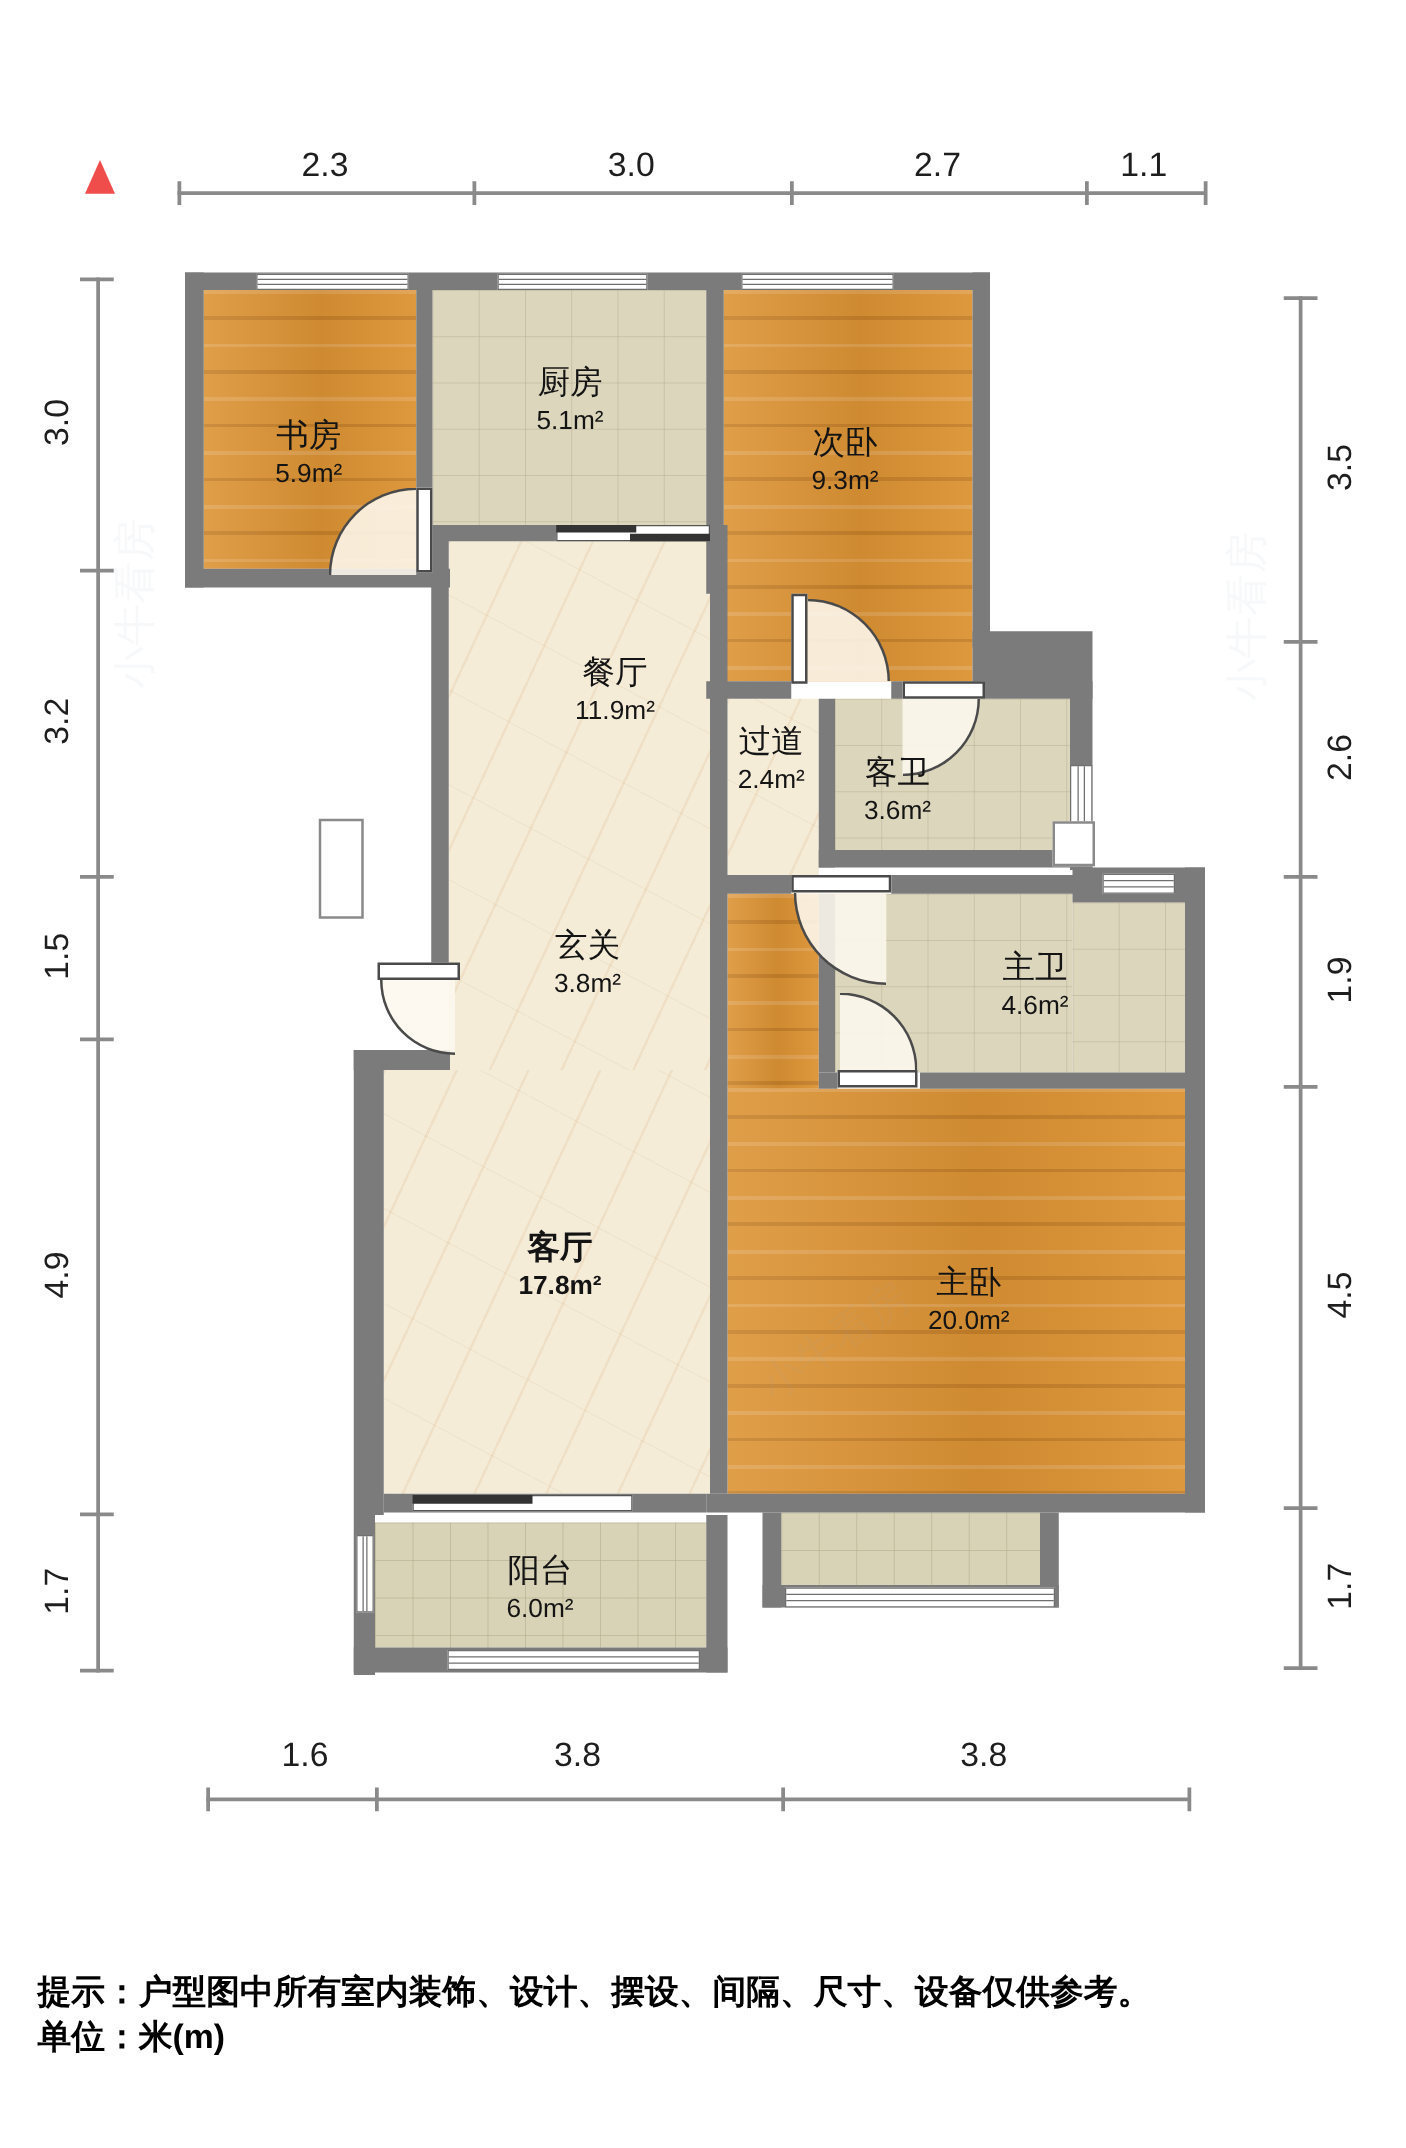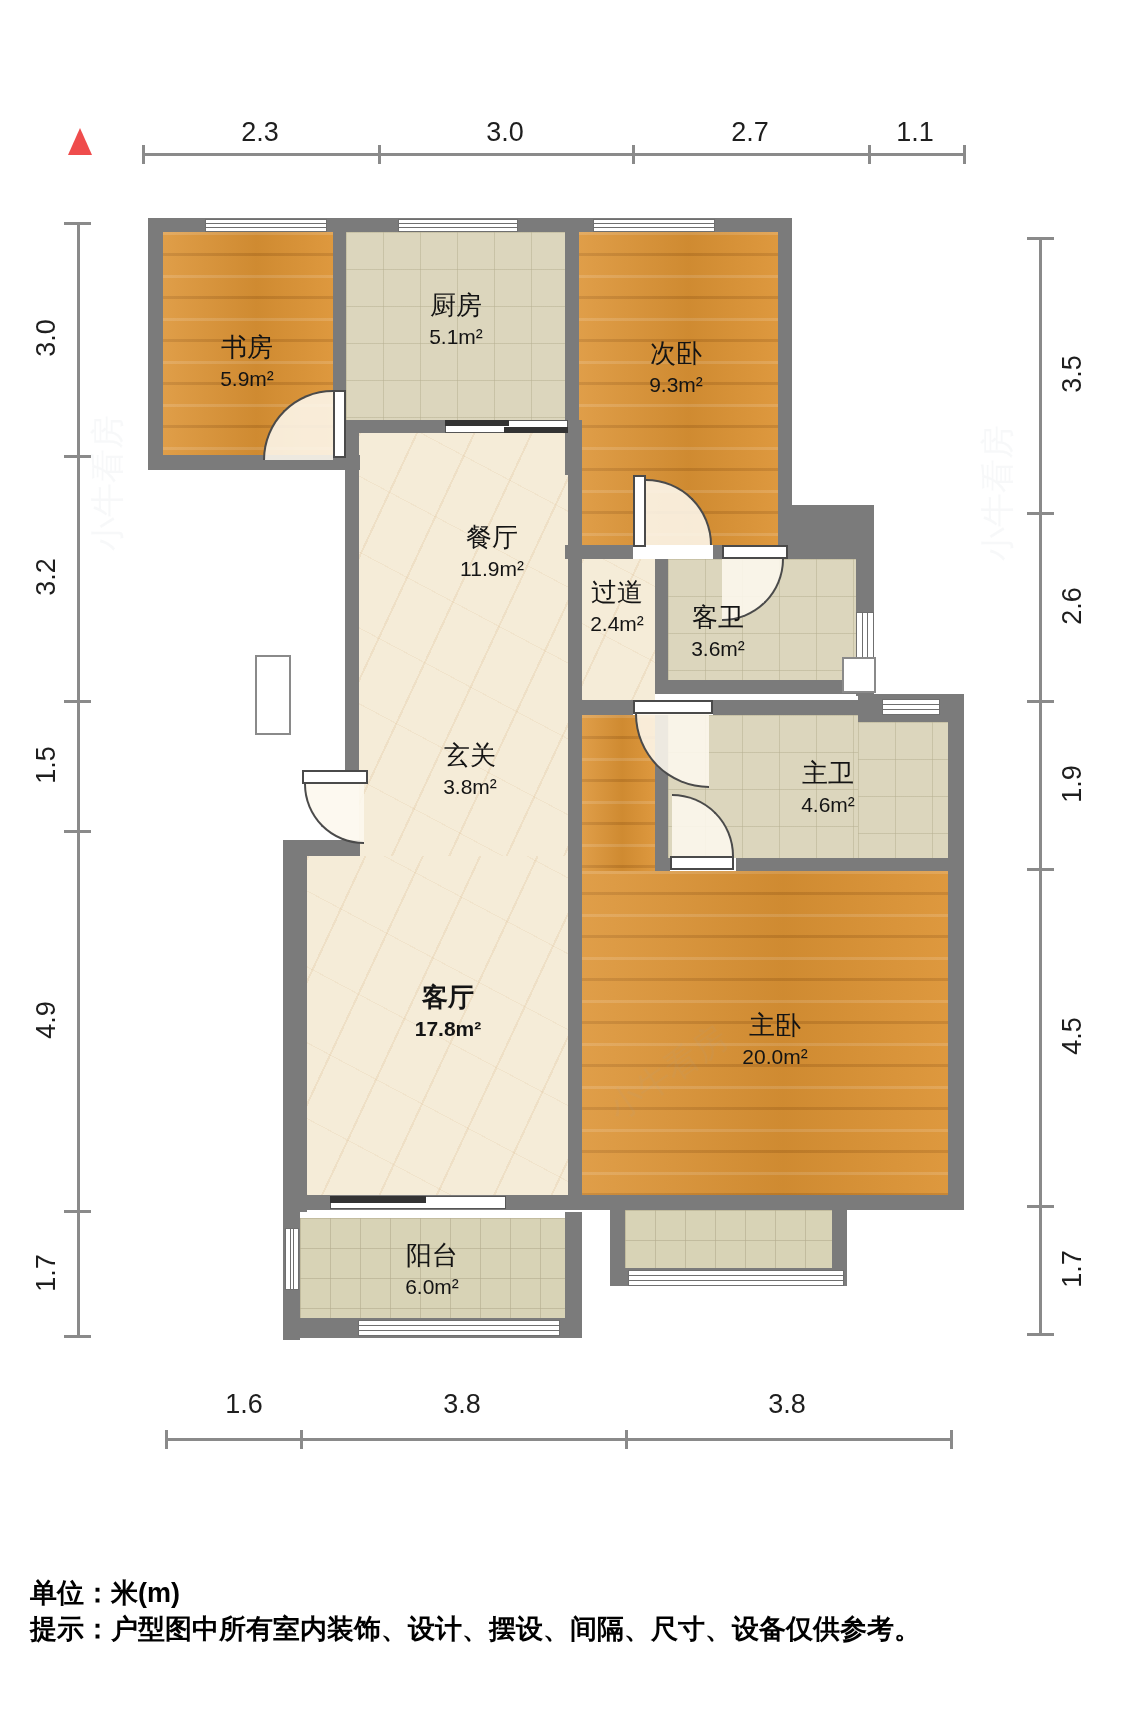--- a/index.html
+++ b/index.html
@@ -215,22 +215,22 @@
   <div class="rlabel" style="left:775px;top:1040px;">
     <div class="nm">主卧</div>
     <div class="ar">20.0m²</div>
   </div>
   <div class="rlabel" style="left:432px;top:1270px;">
     <div class="nm">阳台</div>
     <div class="ar">6.0m²</div>
   </div>
 
   <div class="footer">
+    <div>提示：户型图中所有室内装饰、设计、摆设、间隔、尺寸、设备仅供参考。</div>
     <div>单位：米(m)</div>
-    <div>提示：户型图中所有室内装饰、设计、摆设、间隔、尺寸、设备仅供参考。</div>
   </div>
 <div class="dline" style="left: 142px; top: 153px; width: 823px; height: 3px;"></div>
     <div class="dtick" style="left: 142px; top: 145px; width: 3px; height: 19px;"></div>
     <div class="dtick" style="left: 378px; top: 145px; width: 3px; height: 19px;"></div>
     <div class="dtick" style="left: 632px; top: 145px; width: 3px; height: 19px;"></div>
     <div class="dtick" style="left: 868px; top: 145px; width: 3px; height: 19px;"></div>
     <div class="dtick" style="left: 963px; top: 145px; width: 3px; height: 19px;"></div>
     <div class="dline" style="left: 77px; top: 222px; width: 3px; height: 1116px;"></div>
     <div class="dtick" style="left: 64px; top: 222px; width: 27px; height: 3px;"></div>
     <div class="dtick" style="left: 64px; top: 455px; width: 27px; height: 3px;"></div>

